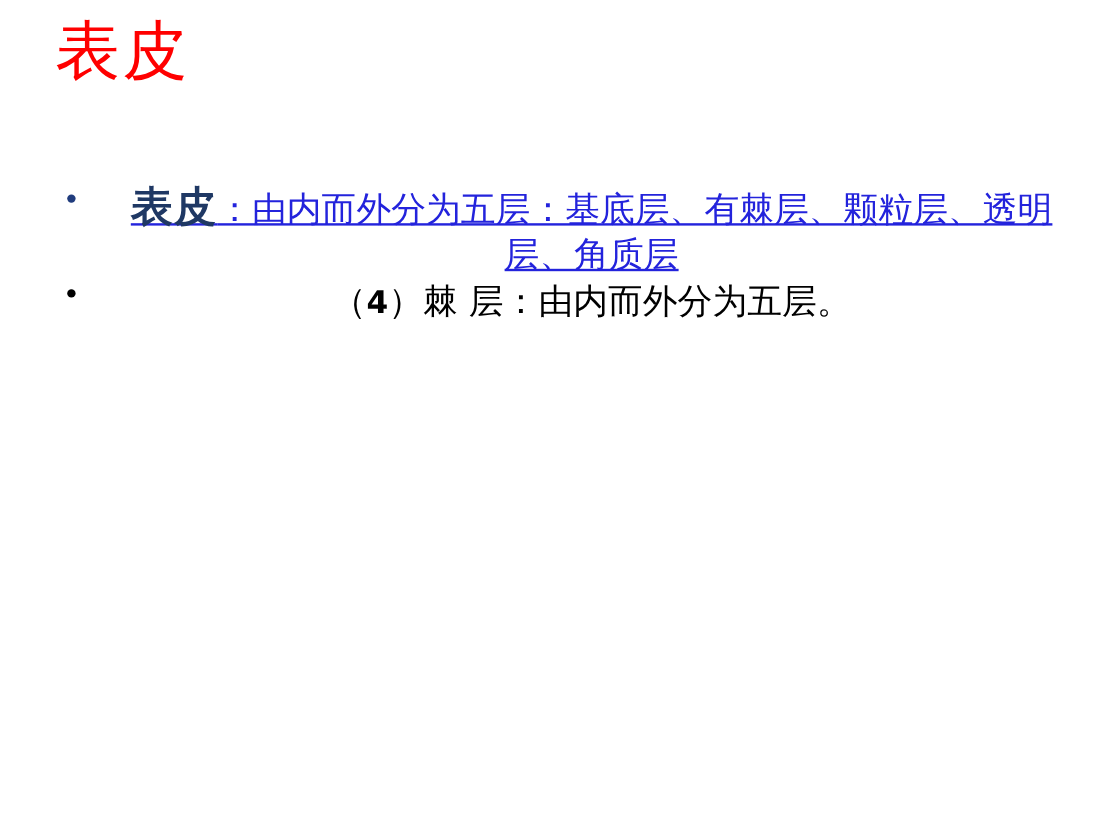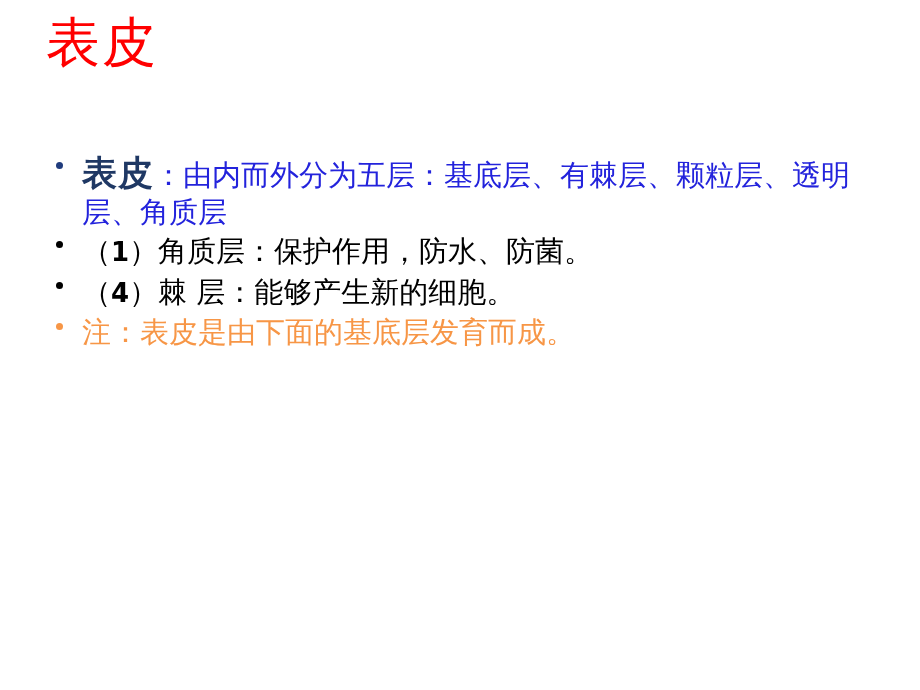--- a/index.html
+++ b/index.html
@@ -13,20 +13,21 @@
     overflow: hidden;
     font-family: "DejaVu Serif", "Liberation Serif", serif;
     -webkit-font-smoothing: antialiased;
   }
 
   .slide {
     position: relative;
     width: 920px;
     height: 690px;
     background: #ffffff;
+    text-align: center;
   }
 
   
   .slide-title {
     position: absolute;
     left: 46px;
     top: 12px;
     font-family: "DejaVu Serif", "Liberation Serif", serif;
     font-size: 54px;
     line-height: 1.15;
@@ -66,21 +67,21 @@
     display: block;
     font-size: 29px;
     line-height: 1.30;
     color: #000000;
     letter-spacing: 0px;
     word-break: break-all;
   }
 
   
   .row-intro .bullet-dot { background: #203C7D; top: 0.60em; }
-  .row-intro .bullet-text { color: #2323DC; line-height: 1.22; }
+  .row-intro .bullet-text { color: #2323DC; line-height: 1.22; text-decoration: underline; }
   .lead-term {
     font-family: "DejaVu Serif", "Liberation Serif", serif;
     font-size: 35px;
     font-weight: bold;
     color: #1F3864;
     letter-spacing: 1px;
   }
   .lead-rest {
     font-size: 29px;
     color: #2323DC;
@@ -108,33 +109,25 @@
 
   <div class="slide-title">表皮</div>
 
   <ul class="body-list">
 
     <li class="bullet-row row-intro">
       <span class="bullet-dot"></span>
       <span class="bullet-text"><span class="lead-term">表皮</span><span class="lead-rest">：由内而外分为五层：基底层、有棘层、颗粒层、透明层、角质层</span></span>
     </li>
 
-    <li class="bullet-row row-num">
-      <span class="bullet-dot"></span>
-      <span class="bullet-text"><span class="num-label">（</span><span class="num-digit">1</span><span class="num-label">）</span><span>角质层：保护作用，防水、防菌。</span></span>
-    </li>
 
 
 
     <li class="bullet-row row-num">
       <span class="bullet-dot"></span>
-      <span class="bullet-text"><span class="num-label">（</span><span class="num-digit">4</span><span class="num-label">）</span><span>棘 层：能够产生新的细胞。</span></span>
+      <span class="bullet-text"><span class="num-label">（</span><span class="num-digit">4</span><span class="num-label">）</span><span>棘 层：由内而外分为五层。</span></span>
     </li>
 
 
-    <li class="bullet-row row-note">
-      <span class="bullet-dot"></span>
-      <span class="bullet-text">注：表皮是由下面的基底层发育而成。</span>
-    </li>
 
   </ul>
 
 </div>
 
 </body></html>

